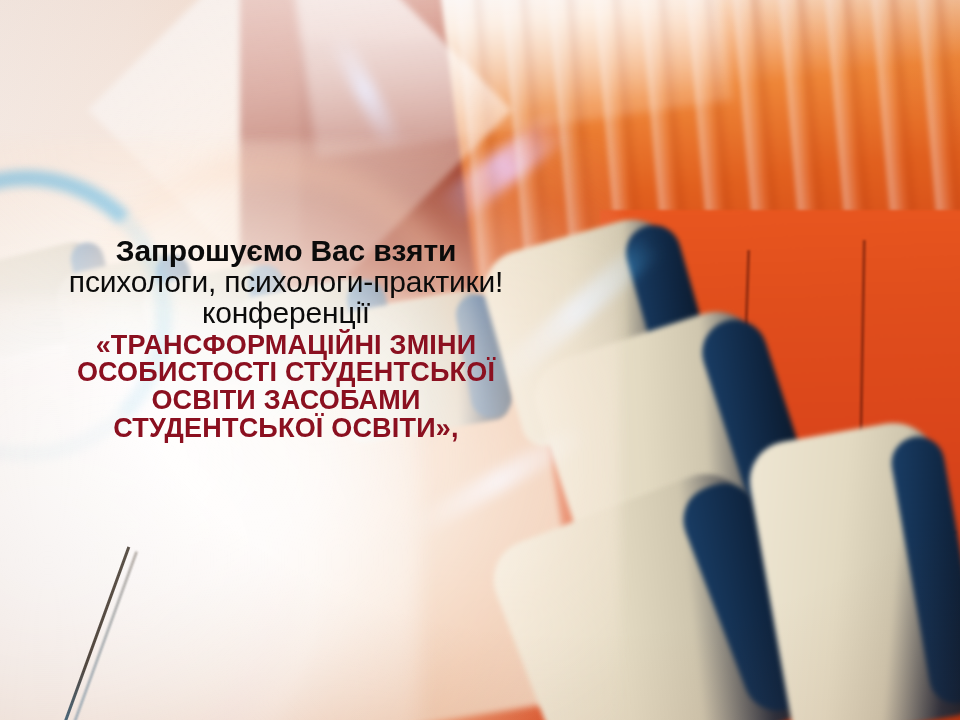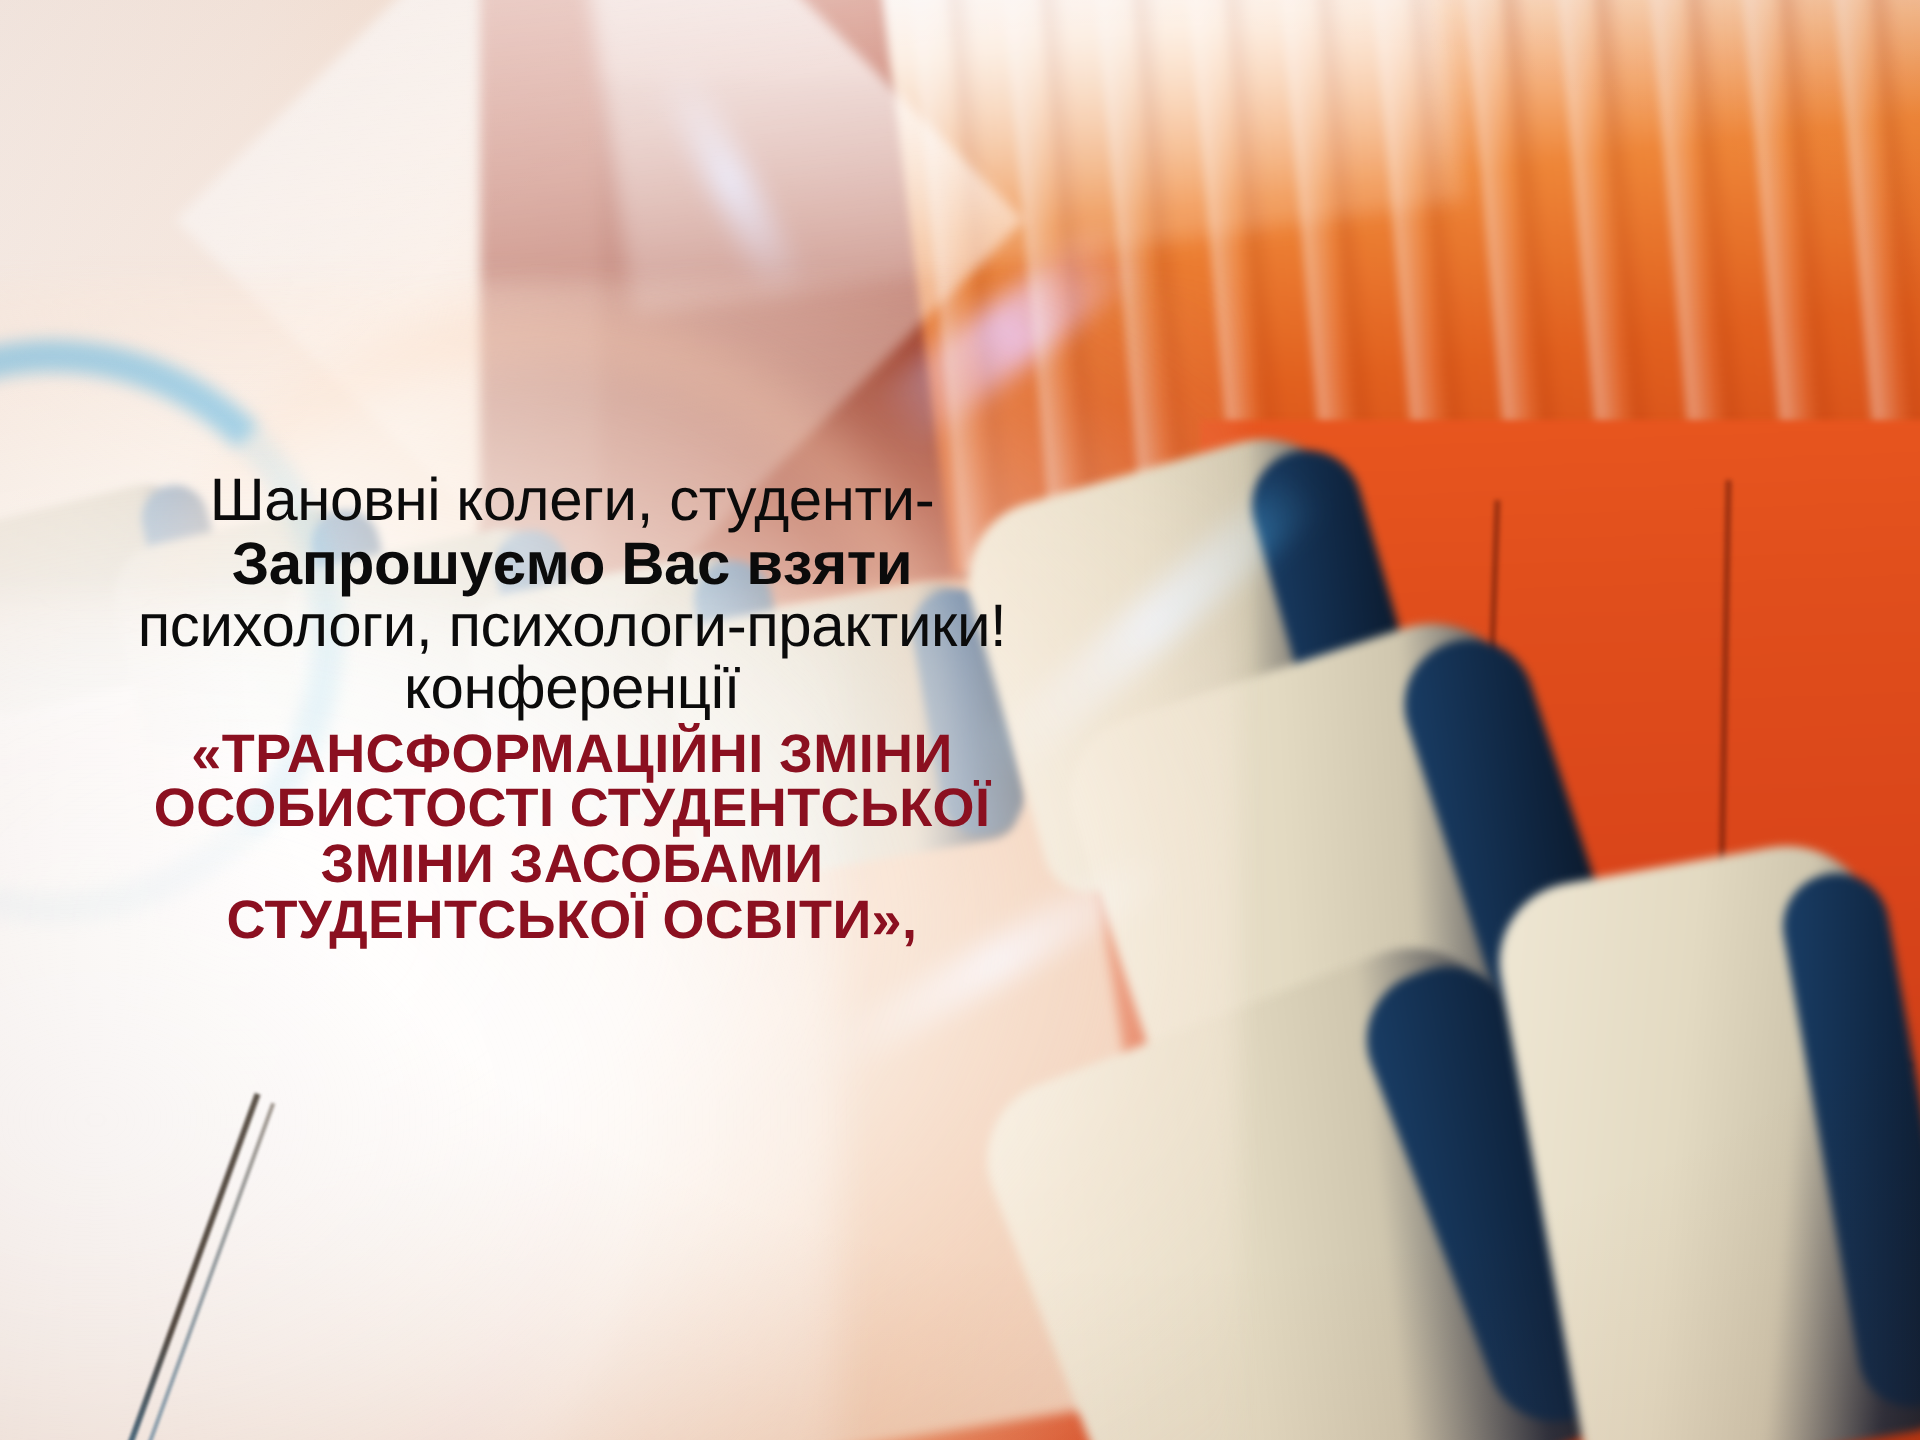--- a/index.html
+++ b/index.html
@@ -250,31 +250,30 @@
   <div class="wash2"></div>
   <div class="cyan-arc"></div>
 
   <div class="pen"></div>
   <div class="pen2"></div>
 
   <div class="vignette"></div>
 
   <div id="text-block">
 
-    <span class="ln reg l1">Шановні колеги, студенти-</span>
     <span class="ln bold">Запрошуємо Вас взяти</span>
 
     <span class="ln reg">психологи, психологи-практики!</span>
 
     <span class="ln reg">конференції</span>
 
     <div class="gap-a"></div>
 
     <span class="ln title">«ТРАНСФОРМАЦІЙНІ ЗМІНИ</span>
     <span class="ln title">ОСОБИСТОСТІ СТУДЕНТСЬКОЇ</span>
-    <span class="ln title">ЗМІНИ ЗАСОБАМИ</span>
+    <span class="ln title">ОСВІТИ ЗАСОБАМИ</span>
     <span class="ln title">СТУДЕНТСЬКОЇ ОСВІТИ»,</span>
 
     <div class="gap-b"></div>
 
 
   </div>
 </div>
 
 </body></html>

